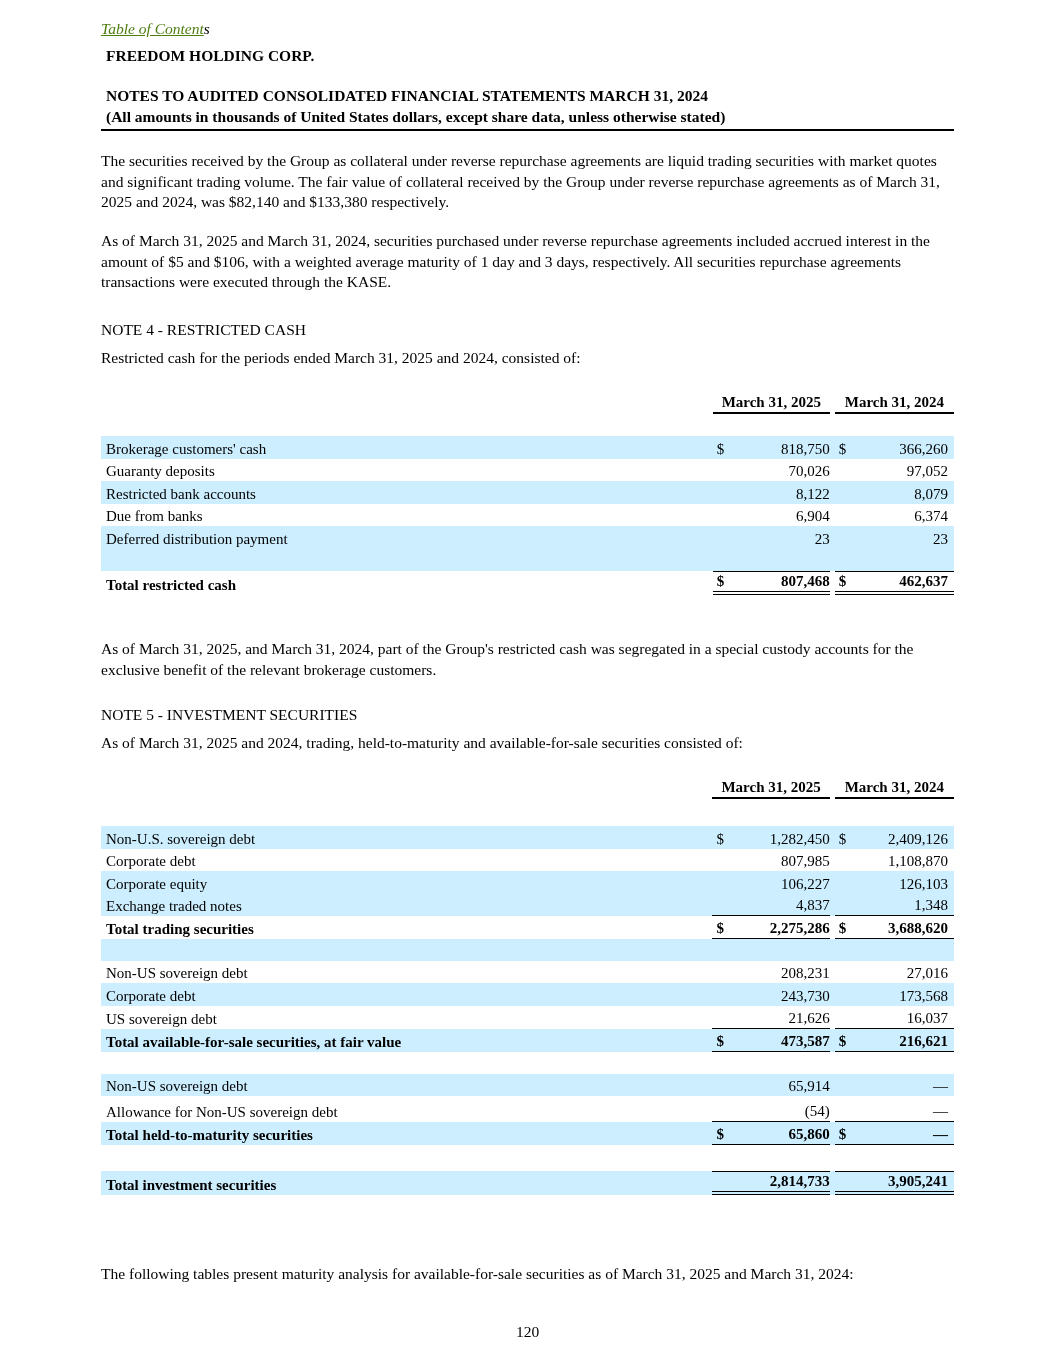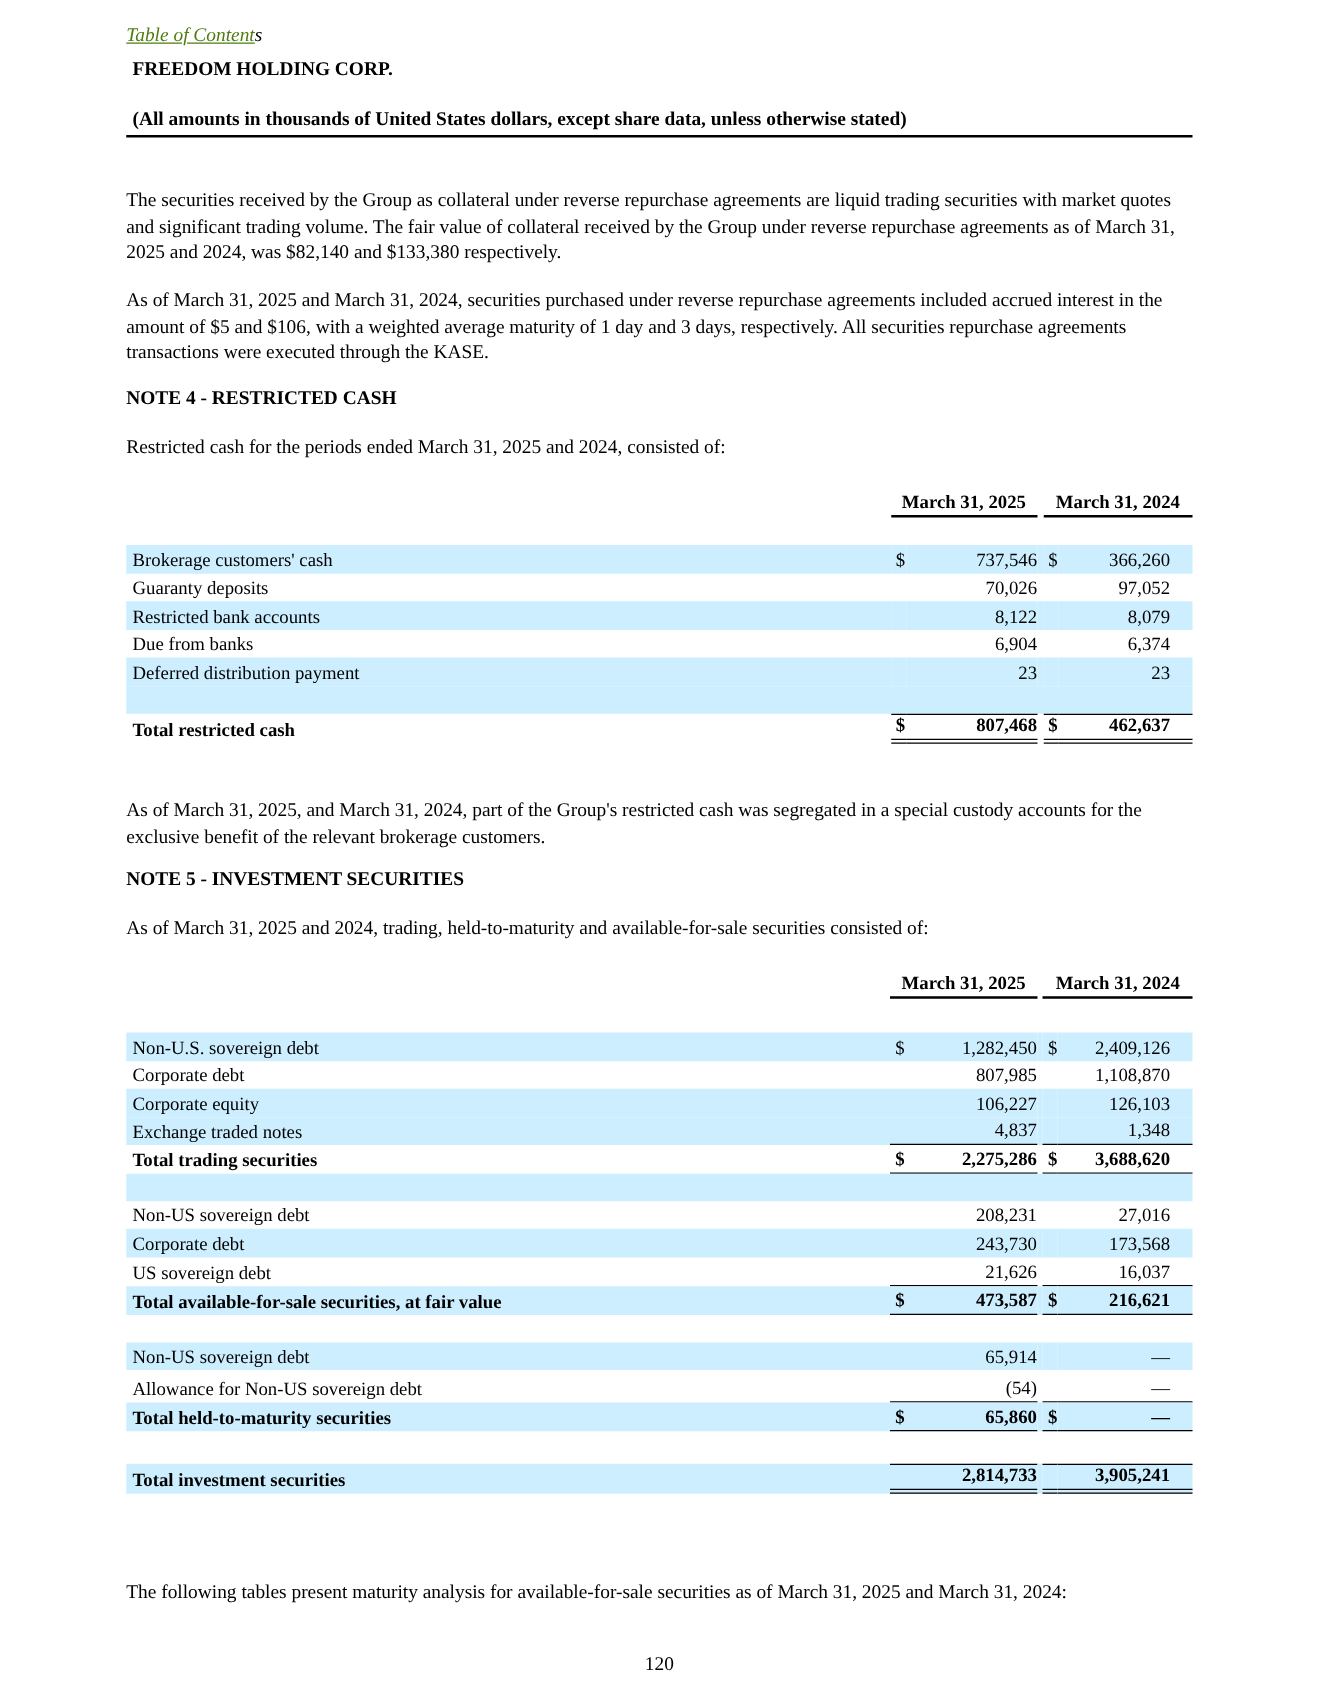--- a/index.html
+++ b/index.html
@@ -17,48 +17,49 @@
   }
   .toc-link .u { text-decoration: underline; color: #4d7c0f; }
   .toc-link .s { color: #000; text-decoration: none; }
   .company { position: absolute; left: 106px; top: 47px; font-weight: bold; font-size: 15.5px; }
   .hdr-block {
     position: absolute; left: 101px; top: 85px; width: 853px;
     border-bottom: 2px solid #000; padding-left: 5px; padding-bottom: 2px;
     font-weight: bold; line-height: 21px;
   }
   .para { position: absolute; left: 101px; width: 855px; line-height: 20.5px; }
-  .heading { position: absolute; left: 101px; font-weight: bold; }
+  .heading { position: absolute; left: 101px; font-weight: normal; margin-top: 11px; }
 
   table.fin { position: absolute; left: 101px; width: 853px; border-collapse: separate; border-spacing: 0; }
   table.fin td { padding: 0; height: 22.5px; vertical-align: bottom; font-size: 15px; line-height: 19px; }
   table.fin td.lbl { padding-left: 5px; width: 620px; }
   table.fin td.cur { width: 12px; padding-left: 4px; text-align: left; }
   table.fin td.num { text-align: right; padding-right: 0px; }
   table.fin td.num1 { width: 106px; padding-right: 0; }
   table.fin td.gap { width: 5px; }
-  table.fin td.num2 { width: 108px; padding-right: 18px; }
+  table.fin td.num2 { width: 108px; padding-right: 6px; }
   table.fin tr.blue td { background: #cceeff; }
   table.fin tr.bold td { font-weight: bold; }
   table.fin tr.hdr td { font-weight: bold; text-align: center; height: 22px; }
   .colhdr1 { border-bottom: 2px solid #000; }
   .colhdr2 { border-bottom: 2px solid #000; }
   .top1 { border-top: 1.5px solid #000; }
   .bot1 { border-bottom: 1.5px solid #000; }
   .dbl { border-bottom: 4px double #000; }
   .pagenum { position: absolute; left: 0; width: 1055px; text-align: center; top: 1323px; }
 </style>
 </head>
 <body>
 
 <div class="toc-link"><span class="u">Table of Content</span><span class="s">s</span></div>
 
 <div class="company">FREEDOM HOLDING CORP.</div>
 
 <div class="hdr-block">
+  <div>NOTES TO AUDITED CONSOLIDATED FINANCIAL STATEMENTS MARCH 31, 2024</div>
   <div>(All amounts in thousands of United States dollars, except share data, unless otherwise stated)</div>
 </div>
 
 <div class="para" style="top:151px;">The securities received by the Group as collateral under reverse repurchase agreements are liquid trading securities with market quotes and significant trading volume. The fair value of collateral received by the Group under reverse repurchase agreements as of March 31, 2025 and 2024, was $82,140 and $133,380 respectively.</div>
 <div class="para" style="top:231px;">As of March 31, 2025 and March 31, 2024, securities purchased under reverse repurchase agreements included accrued interest in the amount of $5 and $106, with a weighted average maturity of 1 day and 3 days, respectively. All securities repurchase agreements transactions were executed through the KASE.</div>
 <div class="heading" style="top:310px;">NOTE 4 - RESTRICTED CASH</div>
 <div class="para" style="top:348px;">Restricted cash for the periods ended March 31, 2025 and 2024, consisted of:</div>
 
 <table class="fin" style="top:392px;">
   <tbody>
@@ -67,21 +68,21 @@
     <td colspan="2" class="colhdr1">March 31, 2025</td>
     <td class="gap"></td>
     <td colspan="2" class="colhdr2">March 31, 2024</td>
   </tr>
   <tr style="height:22px">
         <td colspan="6" style="height:22px"></td>
       </tr>
   <tr class="blue">
     <td class="lbl">Brokerage customers' cash</td>
     <td class="cur">$</td>
-    <td class="num num1">737,546</td>
+    <td class="num num1">818,750</td>
     <td class="gap"></td>
     <td class="cur">$</td>
     <td class="num num2">366,260</td>
   </tr>
   <tr>
     <td class="lbl">Guaranty deposits</td>
     <td class="cur"></td>
     <td class="num num1">70,026</td>
     <td class="gap"></td>
     <td class="cur"></td>

